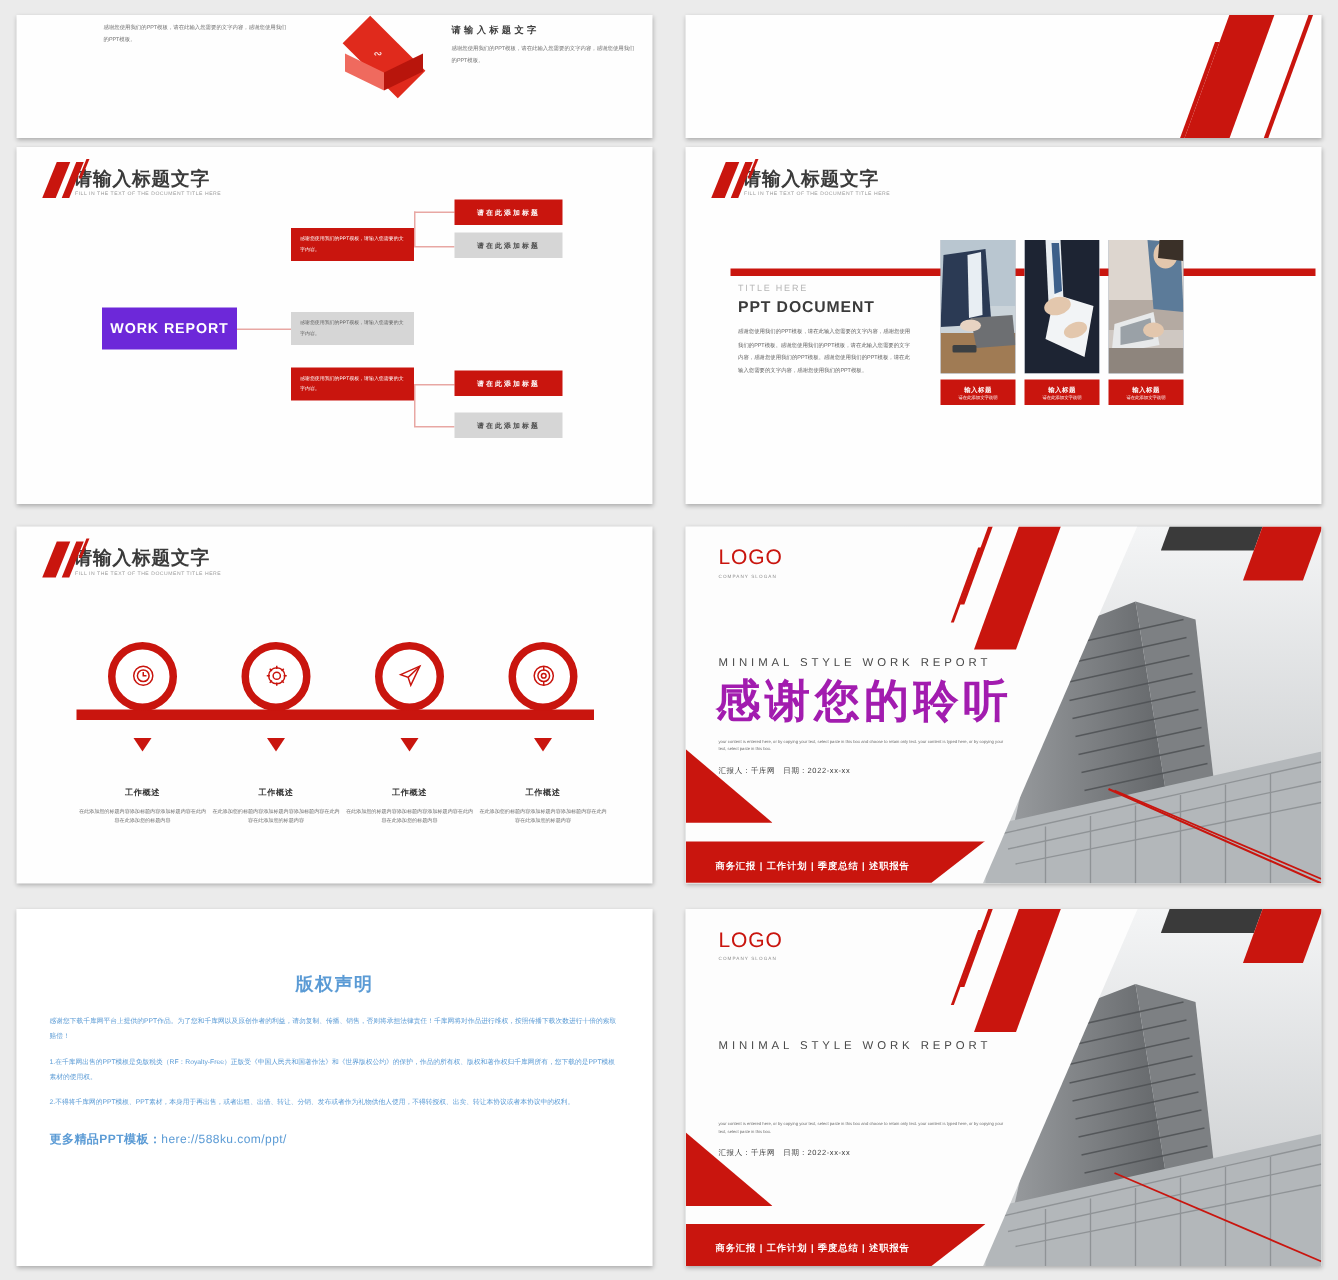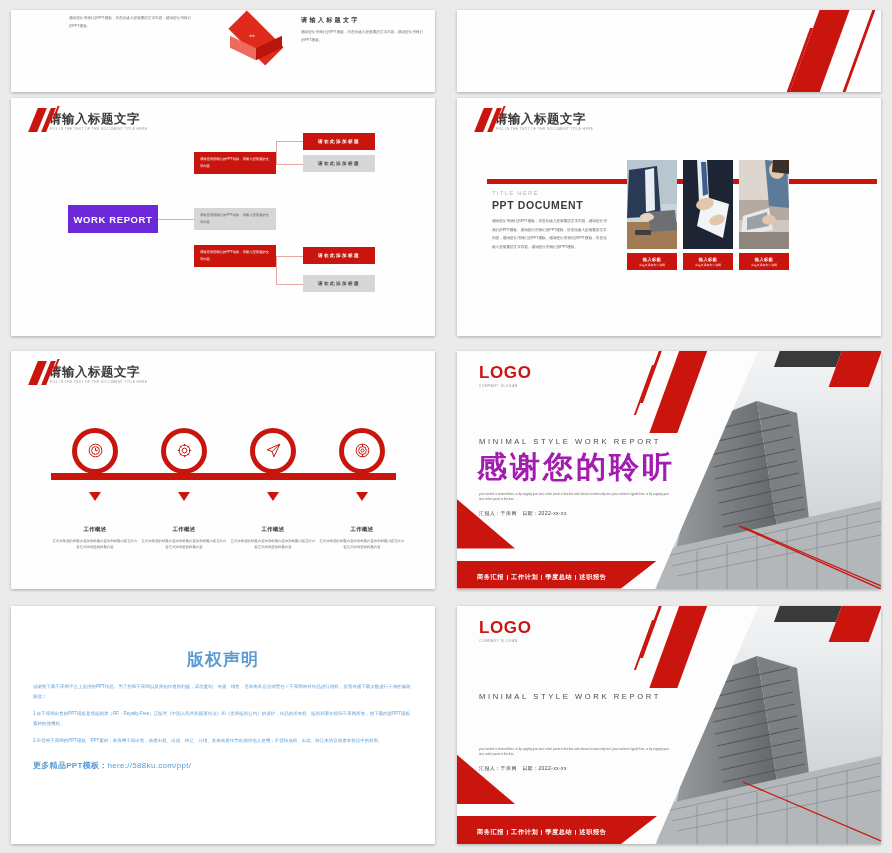--- a/index.html
+++ b/index.html
@@ -95,39 +95,39 @@
   .cv { position:absolute; inset:0; background:#cfd2d4; overflow:hidden; }
   .cv-photo { position:absolute; inset:0;
      background:
        linear-gradient(160deg,#f2f3f4 0%, #dfe1e3 28%, #c9ccce 55%, #b5b8ba 100%);
   }
   .cv-white { position:absolute; left:-20px; top:-20px; width:330px; height:290px; background:#fdfdfd;
      clip-path: polygon(0 0, 100% 0, 62% 100%, 0 100%); }
   .cv-diag { position:absolute; background:#c9150e; transform:skewX(-20deg); }
   .cv-dark { position:absolute; background:#3a3a3a; transform:skewX(-20deg); }
   .cv-logo { position:absolute; left:22px; top:12px; }
-  .cv-logo b { font-size:17px; font-weight:bold; color:#c9150e; letter-spacing:0.6px; }
+  .cv-logo b { font-size:14px; font-weight:normal; color:#c9150e; letter-spacing:0.6px; }
   .cv-logo span { display:block; font-size:3.1px; color:#8d8d8d; letter-spacing:0.7px; margin-top:1px;}
   .cv-kicker { position:absolute; left:22px; top:86px; font-size:7.6px; color:#4a4a4a;
                letter-spacing:2.6px; font-weight:normal; }
   .cv-title { position:absolute; left:20px; top:96px; font-size:30px; font-weight:bold;
               color:#a21caf; letter-spacing:3px; }
   .cv-en { position:absolute; left:22px; top:141px; width:195px; font-size:2.8px;
            line-height:5.4px; color:#6d6d6d; }
   .cv-meta { position:absolute; left:22px; top:159px; font-size:5px; color:#3c3c3c; letter-spacing:.4px;}
   .cv-footerbar { position:absolute; left:0; bottom:0; width:200px; height:28px; background:#c9150e;
                   clip-path: polygon(0 0, 100% 0, 82% 100%, 0 100%); }
   .cv-tags { position:absolute; left:20px; bottom:7px; font-size:6.2px; color:#fff;
              font-weight:bold; letter-spacing:0.6px; }
   .cv-redtri { position:absolute; left:0; bottom:40px; width:58px; height:60px; background:#c9150e;
                clip-path: polygon(0 18%, 100% 100%, 0 100%); }
 
   
   .cr { position:absolute; inset:0; background:#fff; padding:18px 22px; }
-  .cr h3 { text-align:center; color:#5b9bd5; font-size:17px; font-weight:bold; margin-top:24px; letter-spacing:1px;}
+  .cr h3 { text-align:center; color:#5b9bd5; font-size:12px; font-weight:bold; margin-top:24px; letter-spacing:1px;}
   .cr p { color:#5b9bd5; font-size:4.5px; line-height:10px; margin-top:11px; }
   .cr p.tight { margin-top:7px; }
   .cr .link { color:#5b9bd5; font-size:8px; margin-top:14px; letter-spacing:.3px;}
   .cr .link b { font-weight:bold; }
 </style>
 </head>
 <body>
 
 <div class="grid">
 

